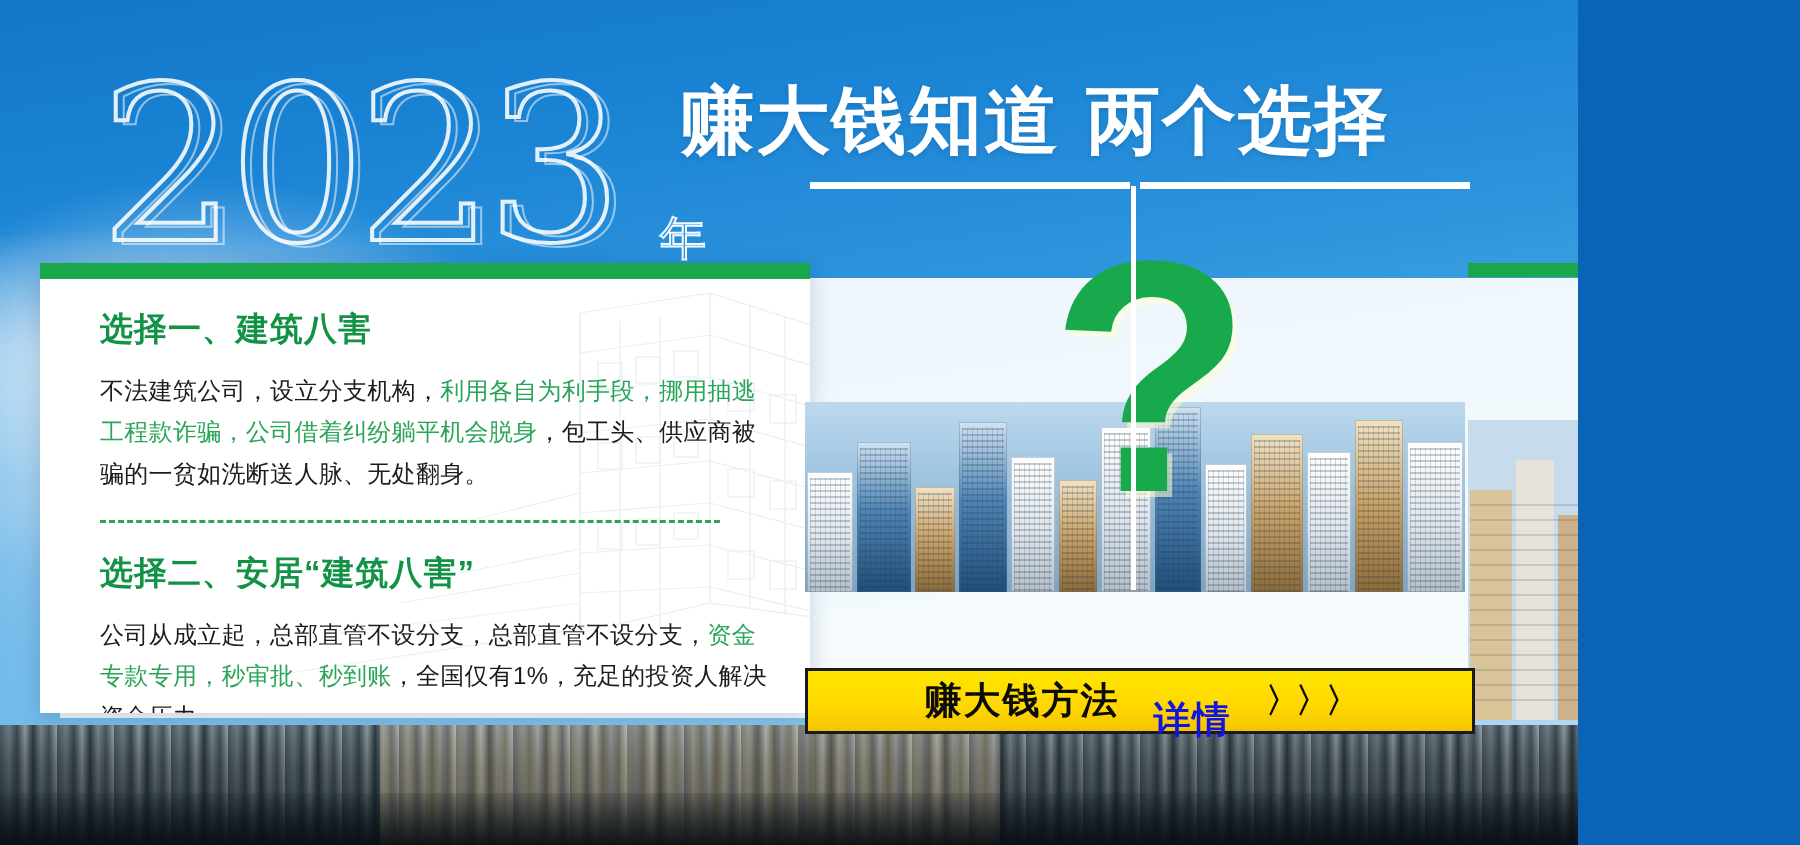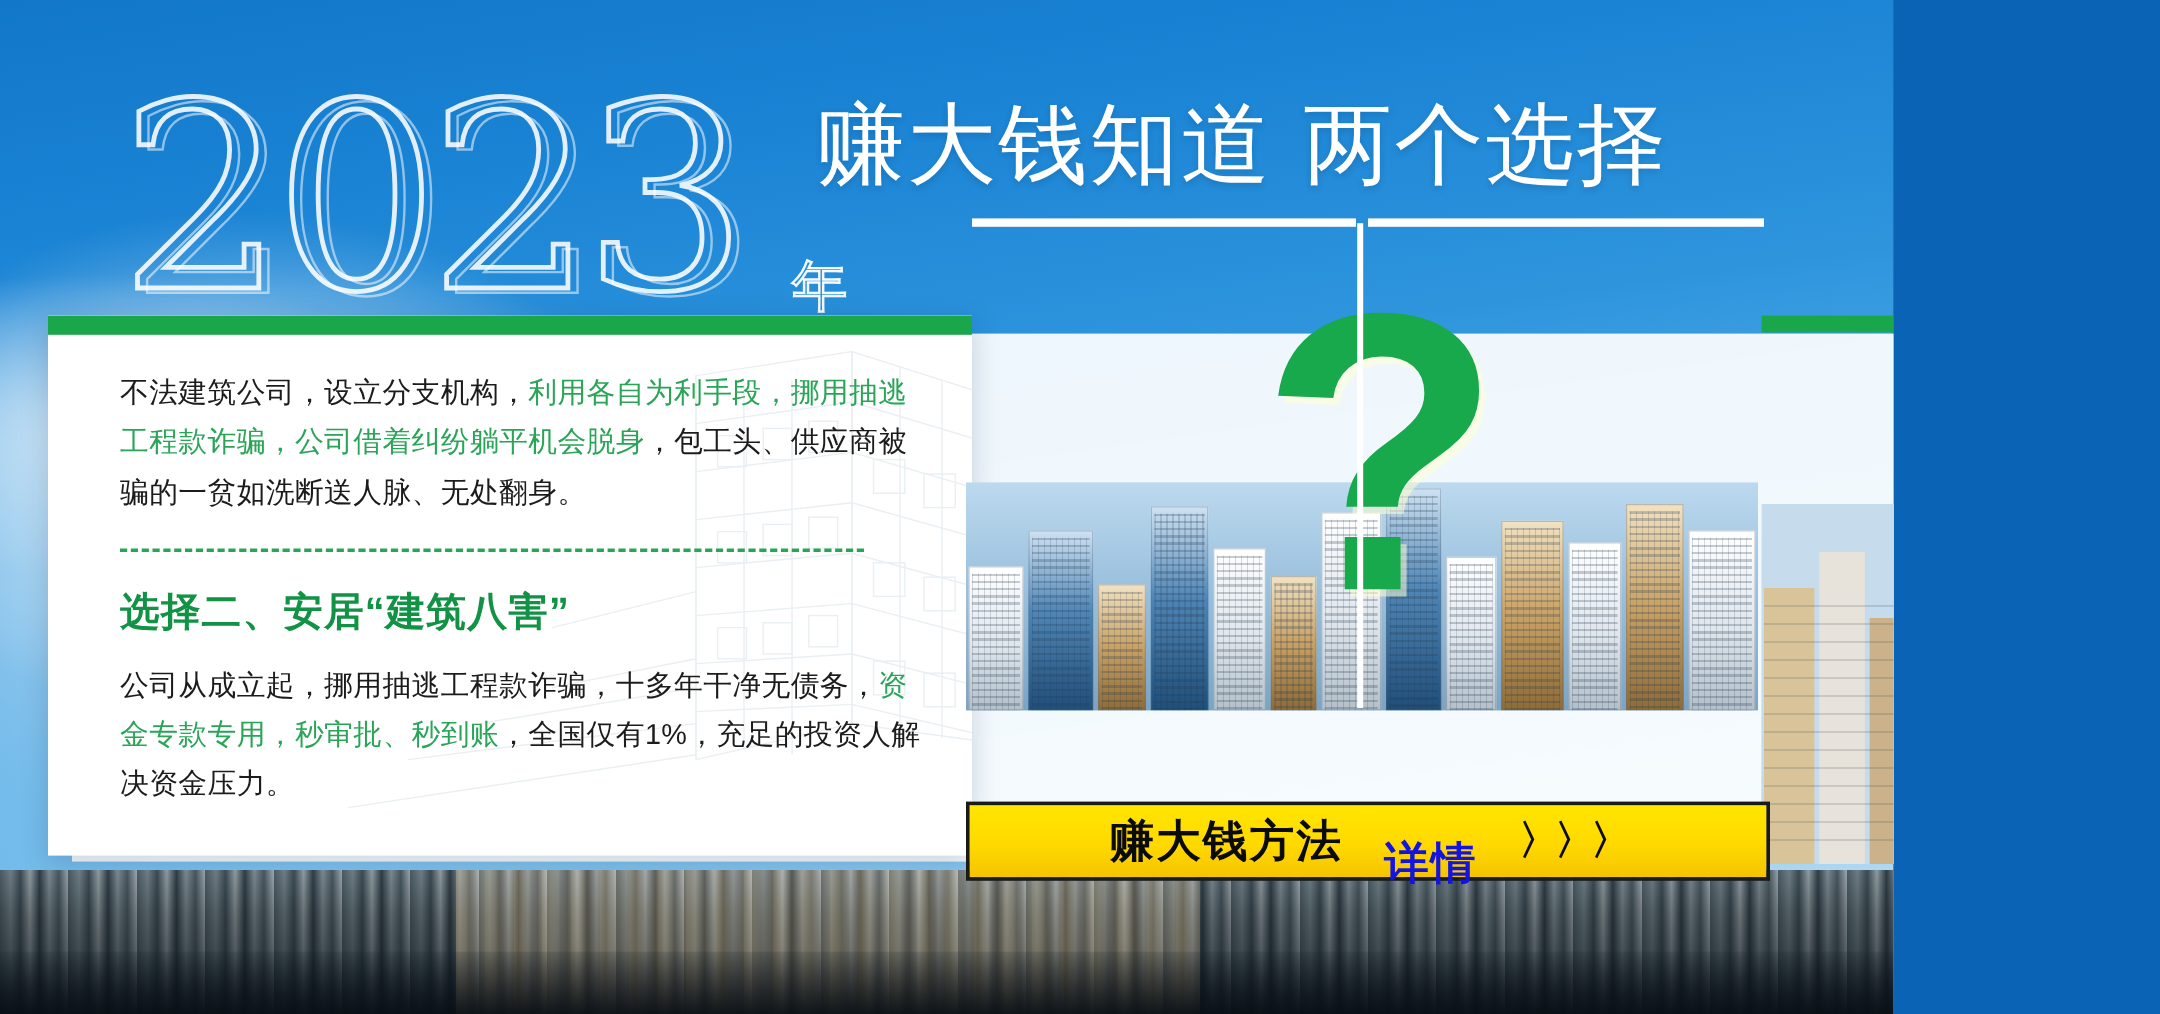--- a/index.html
+++ b/index.html
@@ -80,21 +80,21 @@
     font-size: 46px; font-weight: 500;
     color: transparent;
     -webkit-text-stroke: 2px rgba(255,255,255,0.95);
     font-family: "Liberation Sans", sans-serif;
   }
 
   
   .headline {
     position: absolute; left: 680px; top: 72px;
     font-size: 74px;
-    font-weight: 400;
+    font-weight: 700;
     color: #ffffff;
     letter-spacing: 2px;
     white-space: nowrap;
     text-shadow: 0 2px 5px rgba(0,40,80,0.18);
   }
   .headline .gap { display: inline-block; width: 26px; }
 
   
   .hl-rule {
     position: absolute; top: 182px; height: 7px;
@@ -378,28 +378,29 @@
         <rect x="448" y="196" width="26" height="28"></rect>
         <rect x="490" y="208" width="26" height="28"></rect>
         <rect x="448" y="278" width="26" height="28"></rect>
         <rect x="490" y="288" width="26" height="28"></rect>
       </g>
     </svg>
 
     <div class="card-inner">
 
       <div>
+        <div class="sec-title">选择一、建筑八害</div>
         <div class="sec-body"><span>不法建筑公司，设立分支机构，</span><span class="g">利用各自为利手段，挪用抽逃工程款诈骗，公司借着纠纷躺平机会脱身</span><span>，包工头、供应商被骗的一贫如洗断送人脉、无处翻身。</span></div>
       </div>
 
       <div class="divider"></div>
 
       <div>
         <div class="sec-title">选择二、安居“建筑八害”</div>
-        <div class="sec-body"><span>公司从成立起，挪用抽逃工程款诈骗，十多年干净无债务，</span><span class="g">资金专款专用，秒审批、秒到账</span><span>，全国仅有1%，充足的投资人解决资金压力。</span></div>
+        <div class="sec-body"><span>公司从成立起，总部直管不设分支，总部直管不设分支，</span><span class="g">资金专款专用，秒审批、秒到账</span><span>，全国仅有1%，充足的投资人解决资金压力。</span></div>
       </div>
 
     </div>
   </div>
 
   <div class="cta">
     <span class="cta-main">赚大钱方法</span>
     <span class="cta-detail">详情</span>
     <span class="cta-arrows">〉〉〉</span>
   </div>

